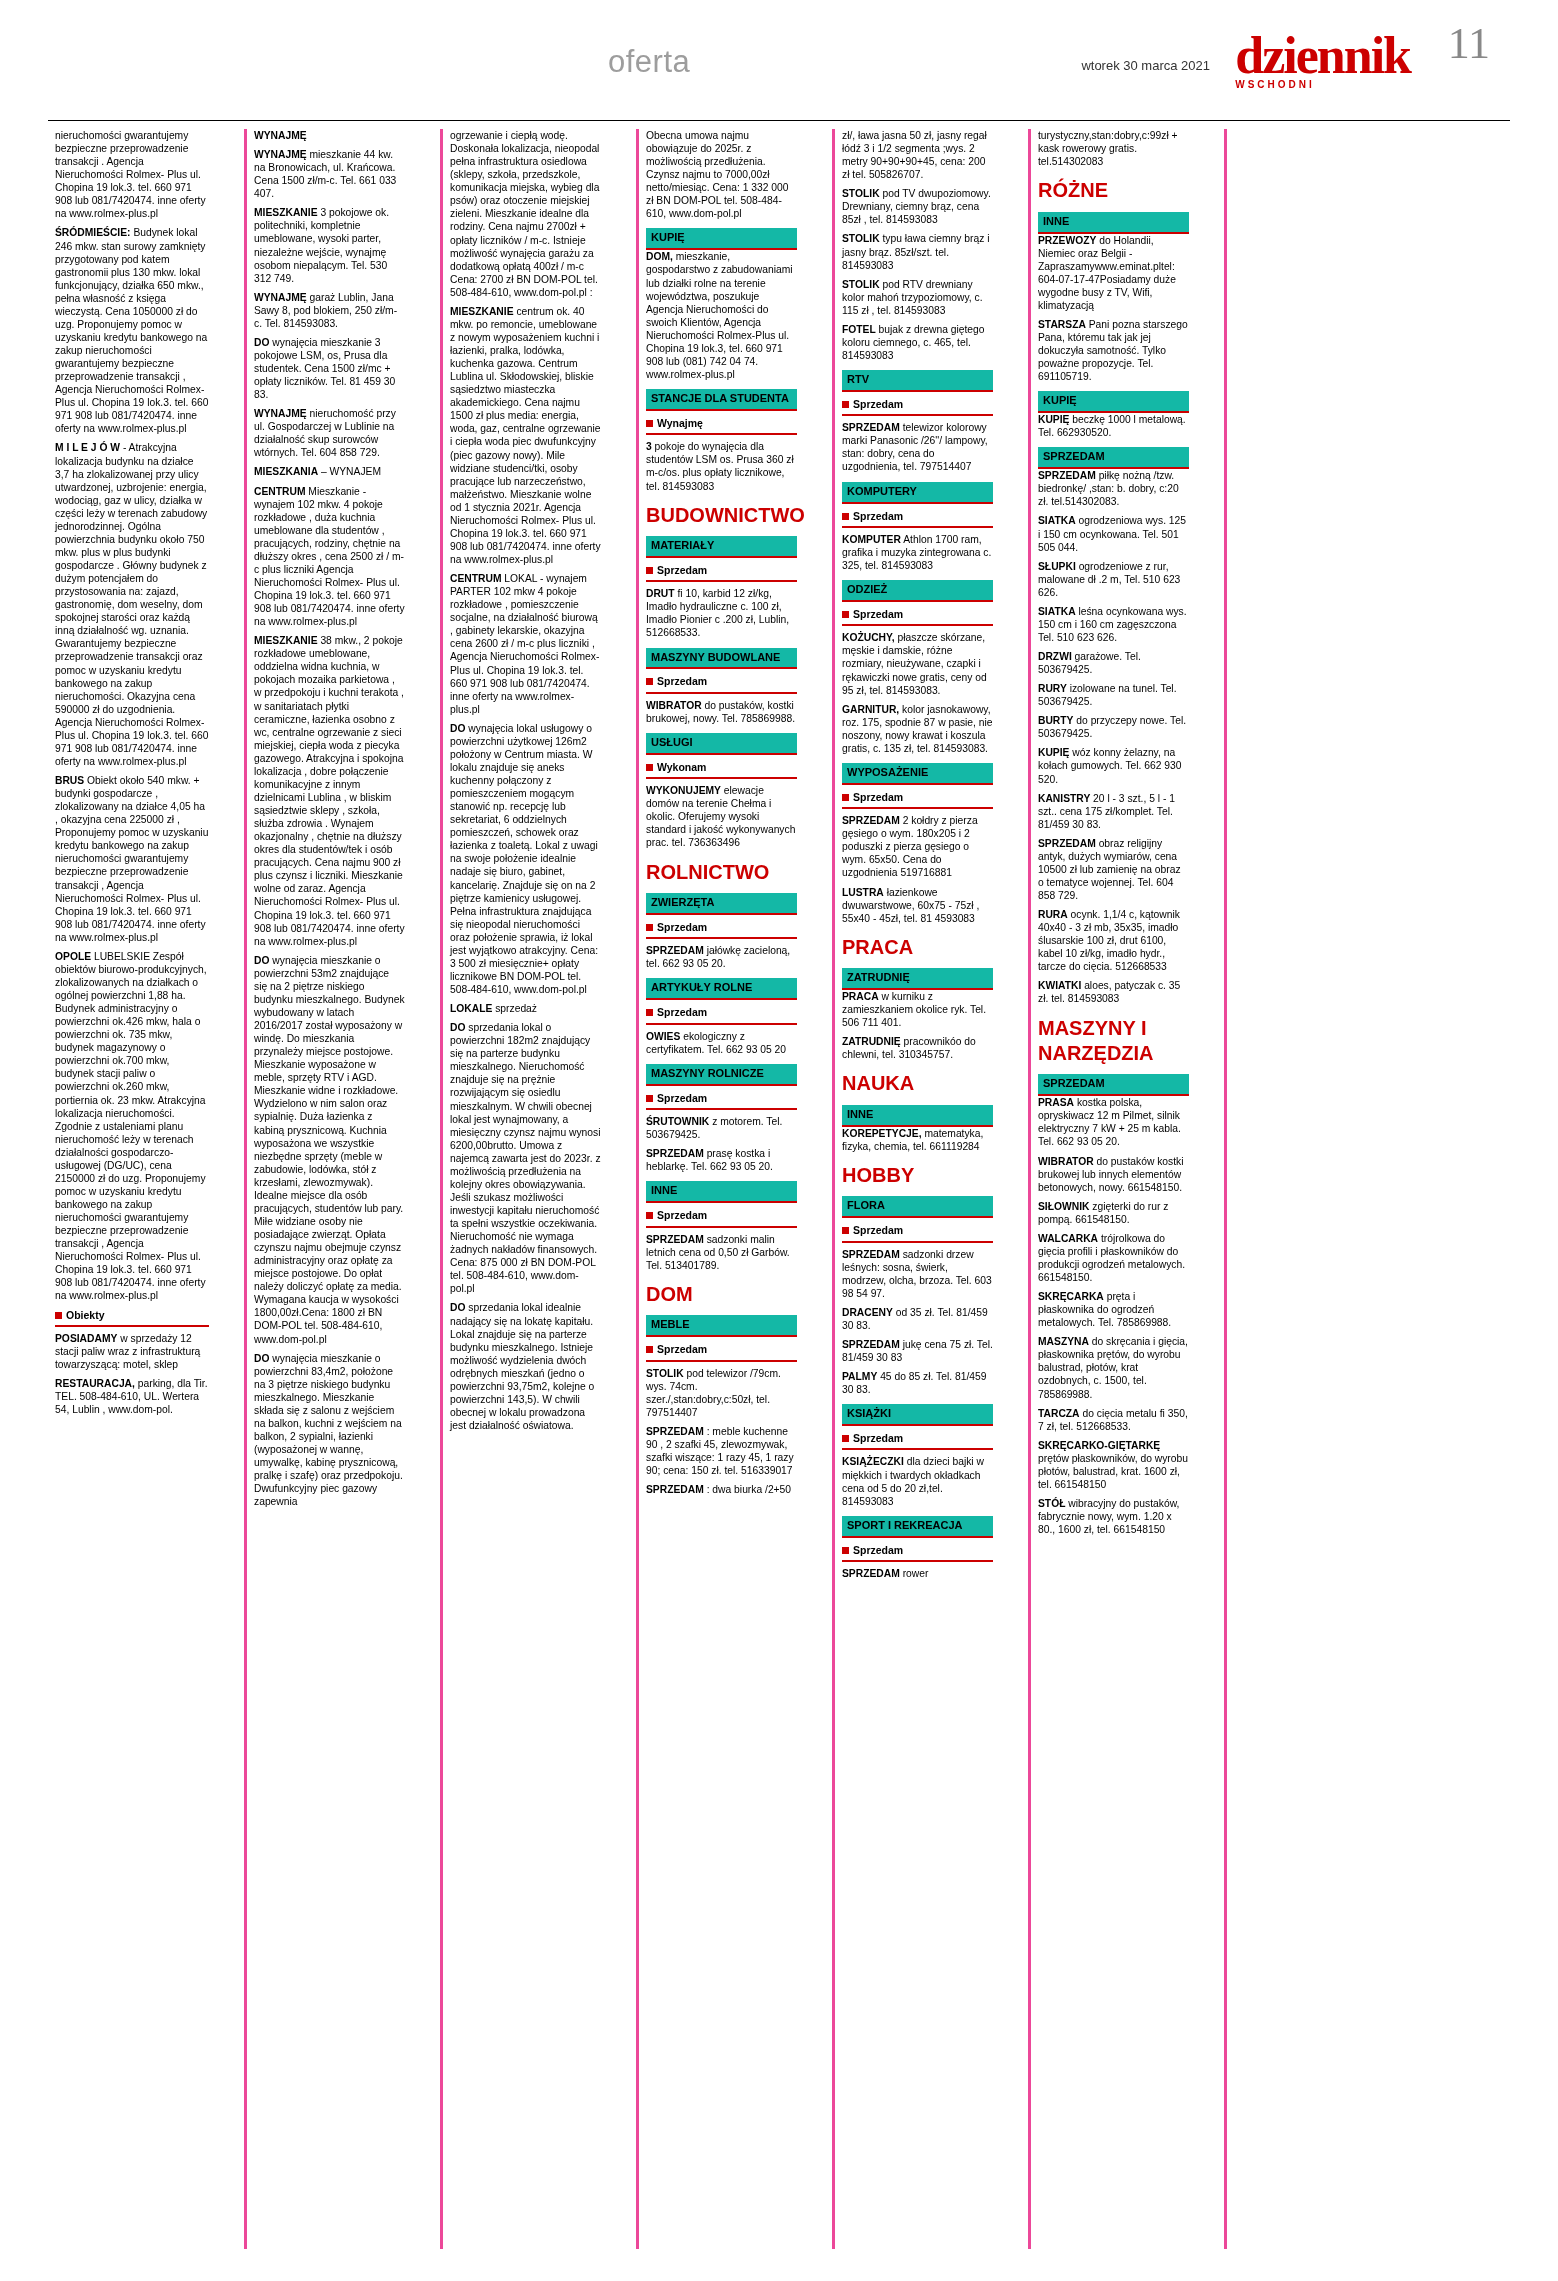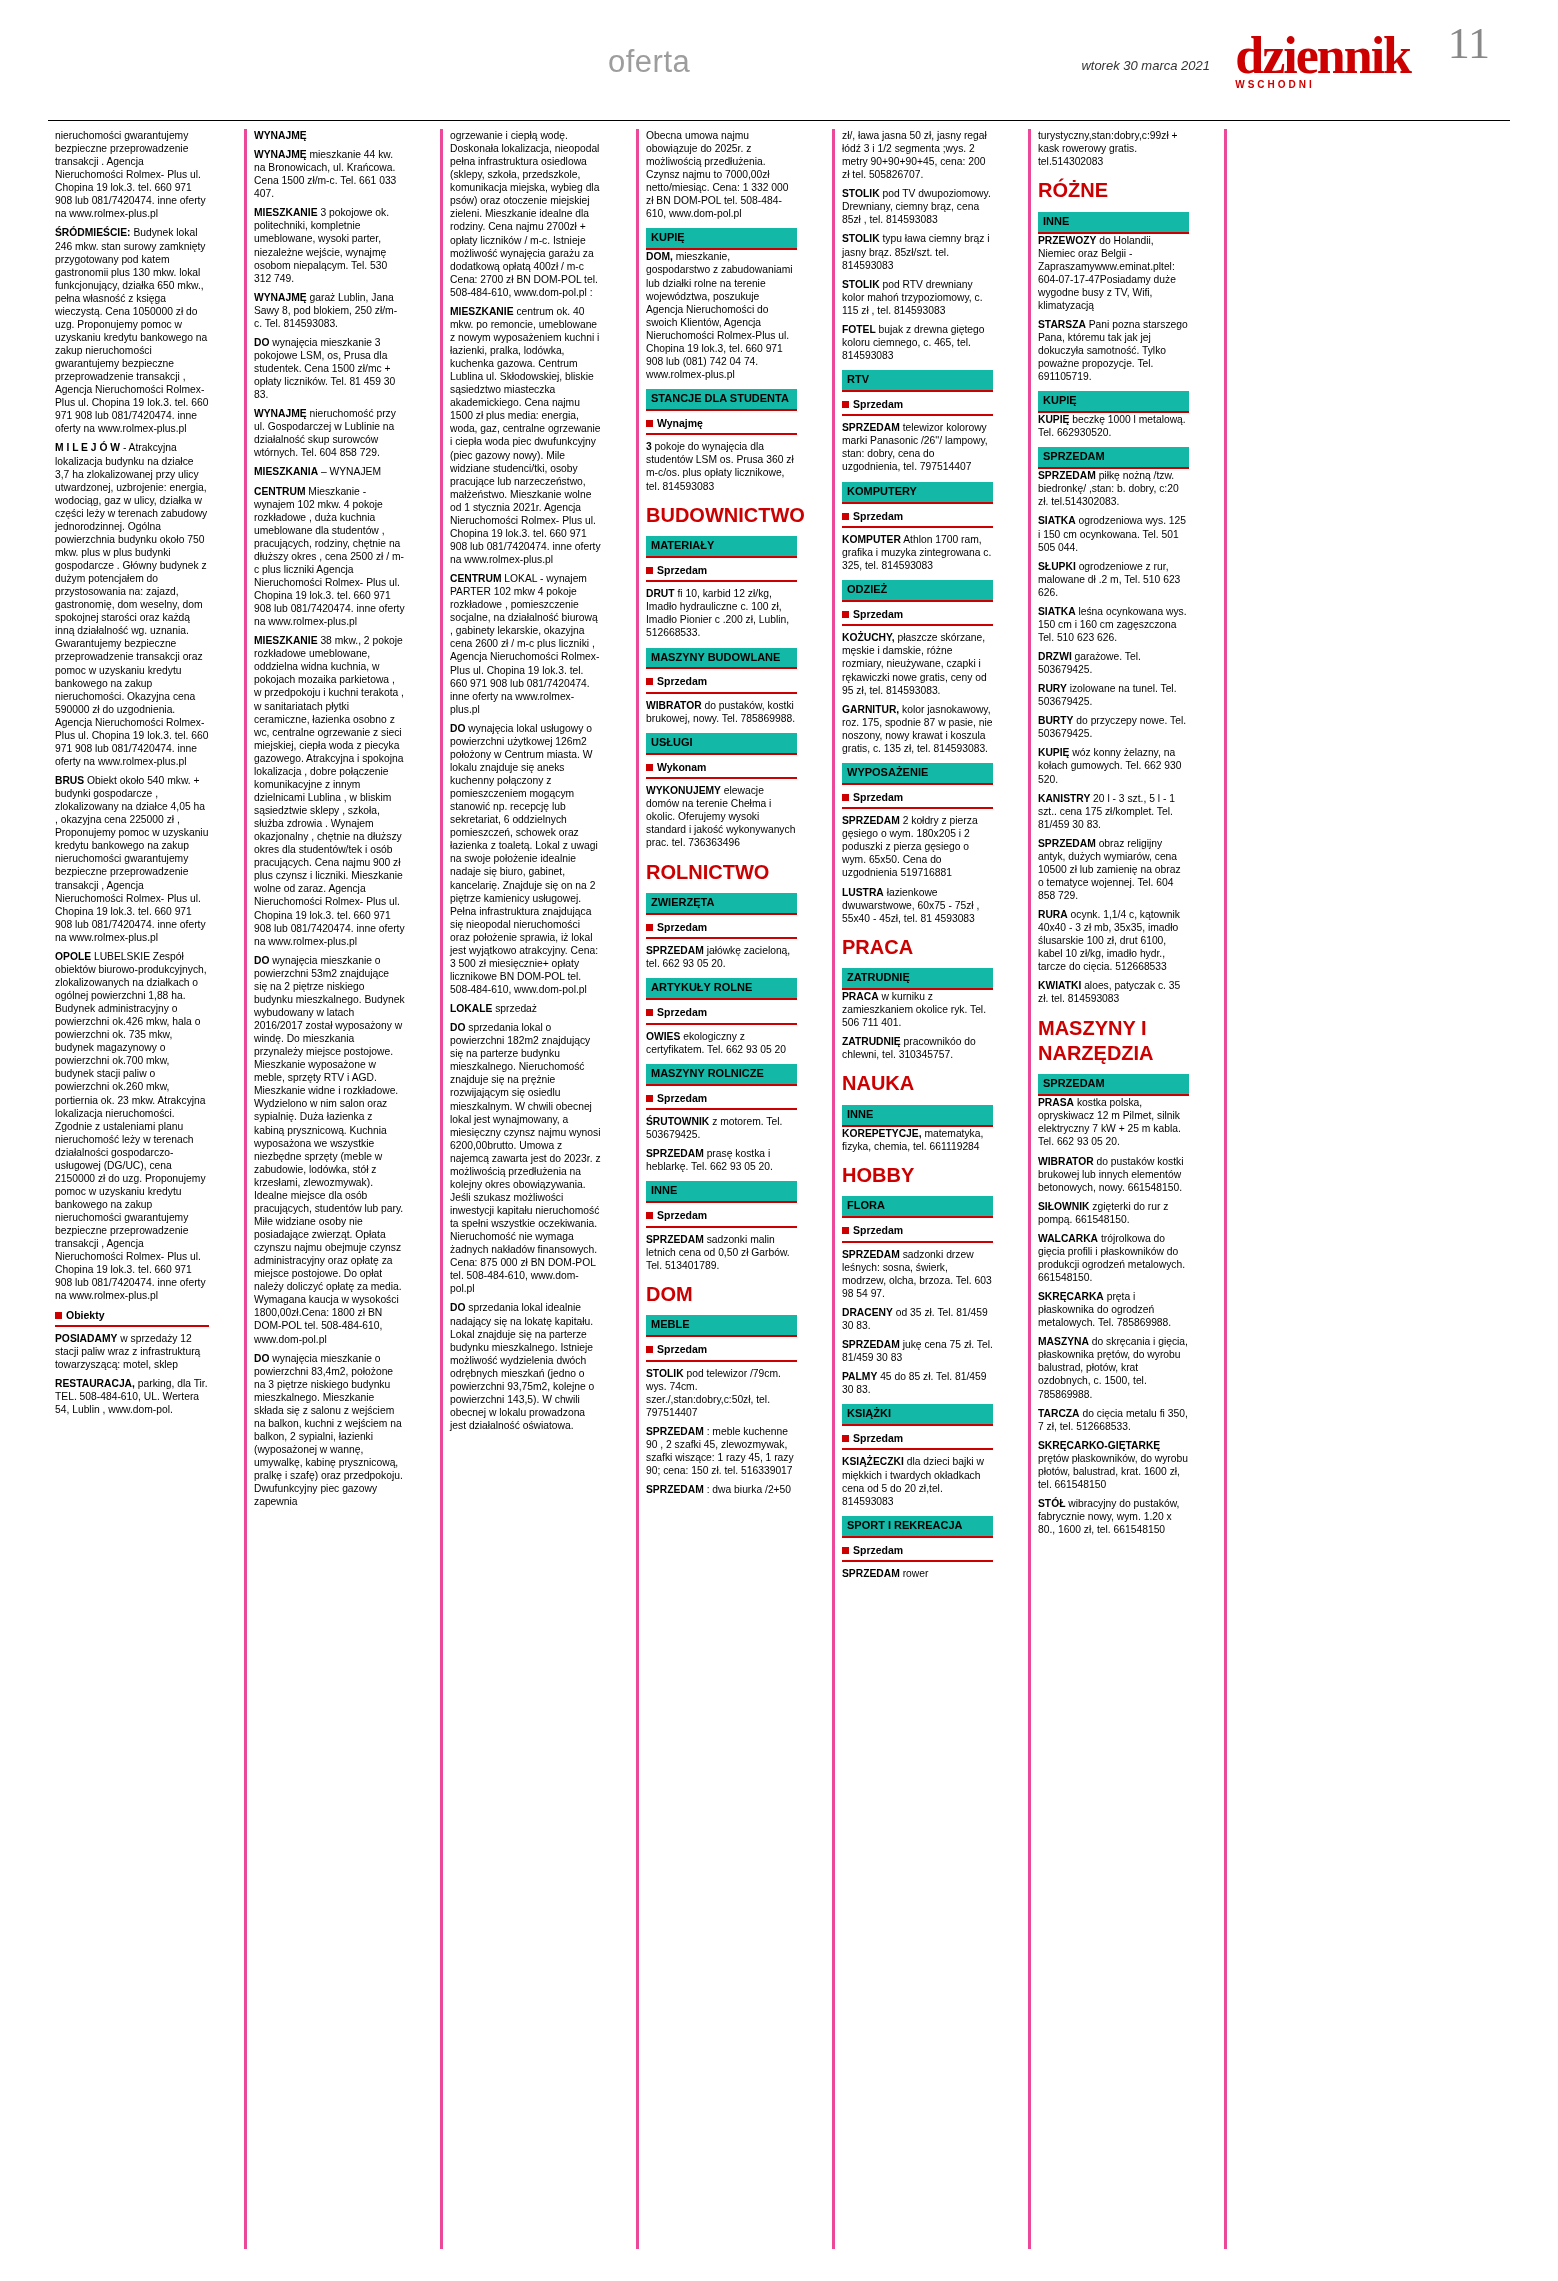--- a/index.html
+++ b/index.html
@@ -1,21 +1,21 @@
 <!DOCTYPE html>
 <html><head>
 <meta charset="utf-8">
 <style>
   html,body{margin:0;padding:0;background:#fff;}
   body{width:1558px;height:2281px;font-family:"Liberation Sans",sans-serif;color:#000;}
   .page{width:1558px;height:2027px;position:relative;box-sizing:border-box;padding:0 48px;}
   
   .masthead{position:relative;height:118px;}
   .masthead .oferta{position:absolute;left:560px;top:44px;font-size:31px;color:#9d9d9d;letter-spacing:.5px;}
-  .masthead .date{position:absolute;right:300px;top:58px;font-size:13px;color:#333;font-style:italic;}
+  .masthead .date{position:absolute;right:300px;top:58px;font-size:13px;color:#333;}
   .masthead .logo{position:absolute;right:100px;top:26px;font-size:52px;font-weight:bold;color:#cc0000;font-family:"Liberation Serif",serif;letter-spacing:-2px;}
   .masthead .logo .sub{display:block;font-size:10px;letter-spacing:3px;color:#cc0000;text-align:left;margin-top:-6px;font-family:"Liberation Sans",sans-serif;}
   .masthead .pageno{position:absolute;right:20px;top:18px;font-size:44px;color:#888;font-family:"Liberation Serif",serif;}
   .rule{border-top:1px solid #000;margin-top:2px;}
   
   .cols{display:flex;margin-top:8px;height:2120px;gap:28px;}
   .col{width:168px;font-size:10.3px;line-height:1.27;padding:0 7px;box-sizing:border-box;overflow:hidden;}
   .col + .col{border-left:3px solid #ec4899;}
   .col p{margin:0 0 6px 0;text-align:left;}
   .lead{font-weight:bold;}

